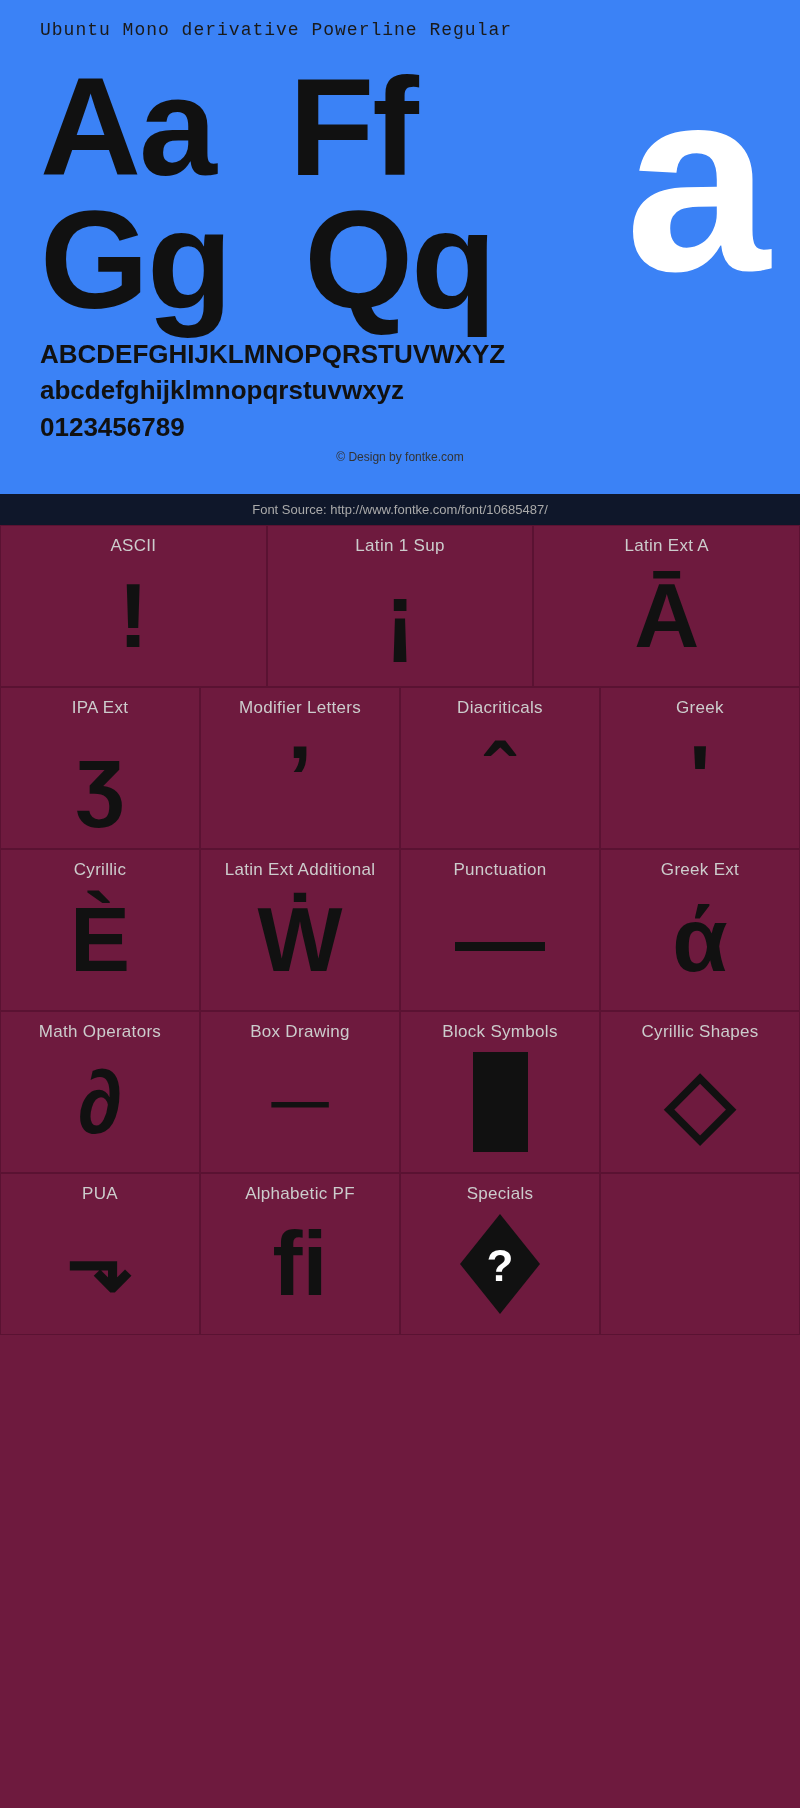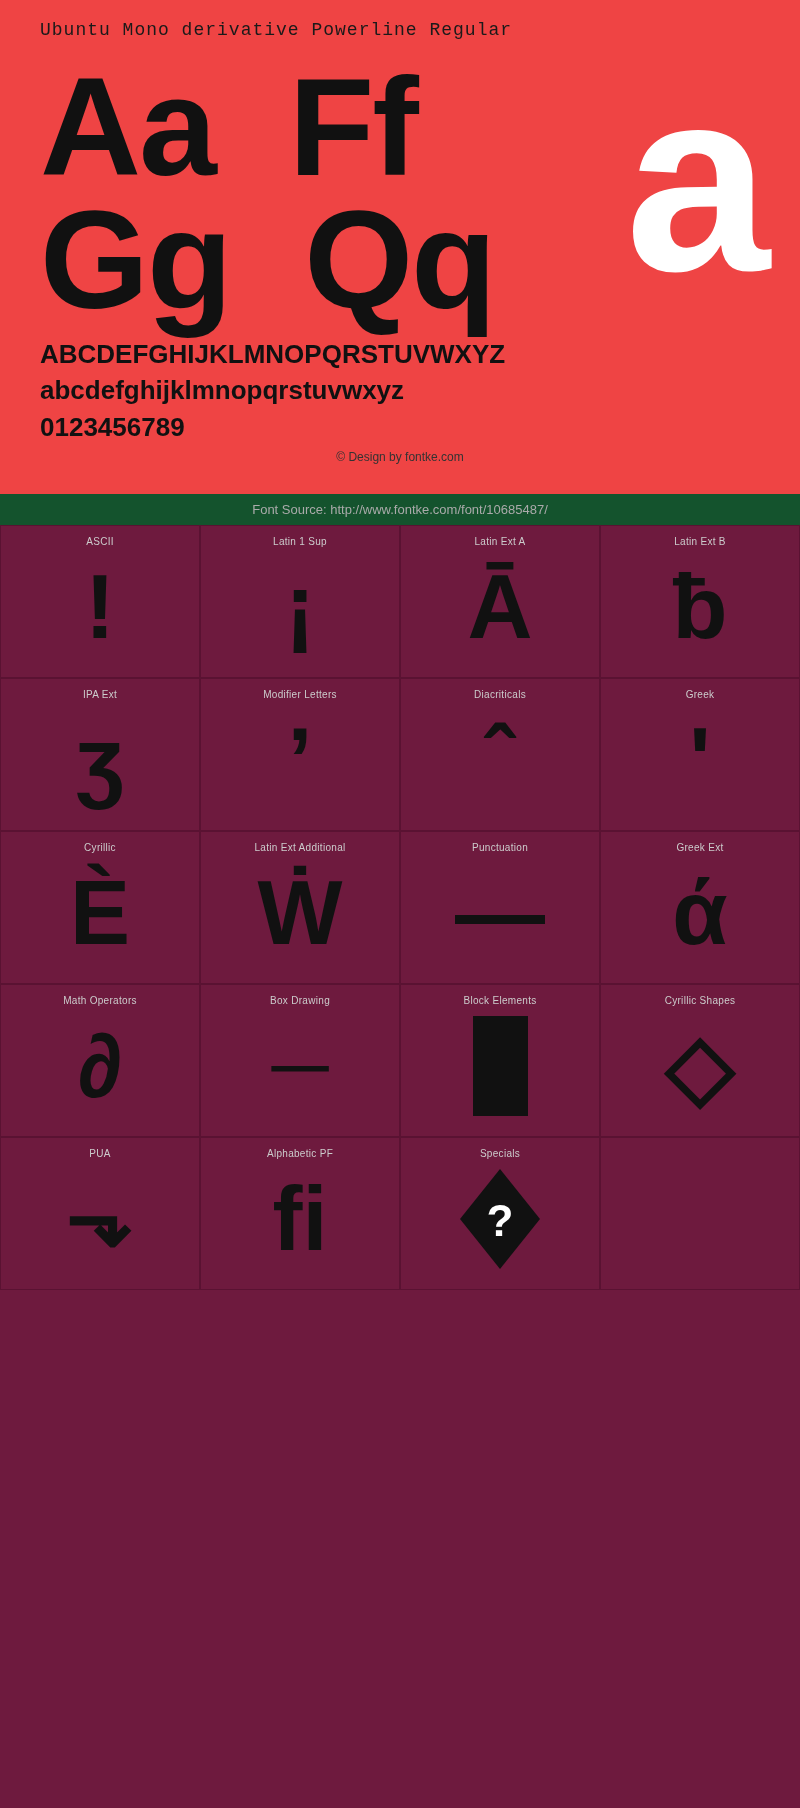--- a/index.html
+++ b/index.html
@@ -4,21 +4,21 @@
   <style>
     * { margin: 0; padding: 0; box-sizing: border-box; }
     body {
       width: 800px;
       background: #6e1a3e;
       font-family: 'Courier New', monospace;
     }
 
     
     .top-section {
-      background: #ef4444;
+      background: #3b82f6;
       padding: 20px 40px 30px 40px;
       position: relative;
     }
 
     .font-title {
       font-family: 'Courier New', monospace;
       font-size: 18px;
       color: #1a1a1a;
       letter-spacing: 1px;
       margin-bottom: 20px;
@@ -83,21 +83,21 @@
     .copyright {
       text-align: center;
       font-size: 12px;
       color: #333;
       margin-top: 5px;
       font-family: Arial, sans-serif;
     }
 
     
     .source-bar {
-      background: #14532d;
+      background: #0f172a;
       color: #aaa;
       text-align: center;
       font-size: 13px;
       padding: 8px;
       font-family: Arial, sans-serif;
     }
 
     
     .grid-section {
       background: #6e1a3e;
@@ -113,21 +113,21 @@
       flex: 1;
       display: flex;
       flex-direction: column;
       align-items: center;
       padding: 10px 5px 15px 5px;
       border: 1px solid #5a1232;
       position: relative;
     }
 
     .cell-label {
-      font-size: 10px;
+      font-size: 17px;
       color: #ccc;
       text-align: center;
       margin-bottom: 5px;
       font-family: Arial, sans-serif;
       letter-spacing: 0.3px;
     }
 
     .cell-symbol {
       font-size: 90px;
       color: #111;
@@ -183,24 +183,20 @@
       <span class="cell-symbol">!</span>
     </div>
     <div class="grid-cell">
       <span class="cell-label">Latin 1 Sup</span>
       <span class="cell-symbol">¡</span>
     </div>
     <div class="grid-cell">
       <span class="cell-label">Latin Ext A</span>
       <span class="cell-symbol">Ā</span>
     </div>
-    <div class="grid-cell">
-      <span class="cell-label">Latin Ext B</span>
-      <span class="cell-symbol">ƀ</span>
-    </div>
   </div>
 
   <div class="grid-row">
     <div class="grid-cell">
       <span class="cell-label">IPA Ext</span>
       <span class="cell-symbol">ʒ</span>
     </div>
     <div class="grid-cell">
       <span class="cell-label">Modifier Letters</span>
       <span class="cell-symbol">ʼ</span>
@@ -238,21 +234,21 @@
   <div class="grid-row">
     <div class="grid-cell">
       <span class="cell-label">Math Operators</span>
       <span class="cell-symbol">∂</span>
     </div>
     <div class="grid-cell">
       <span class="cell-label">Box Drawing</span>
       <span class="cell-symbol" style="font-size:80px;">─</span>
     </div>
     <div class="grid-cell">
-      <span class="cell-label">Block Elements</span>
+      <span class="cell-label">Block Symbols</span>
       <span class="cell-symbol">
         <span class="block-rect"></span>
       </span>
     </div>
     <div class="grid-cell">
       <span class="cell-label">Cyrillic Shapes</span>
       <span class="cell-symbol">◇</span>
     </div>
   </div>
 

